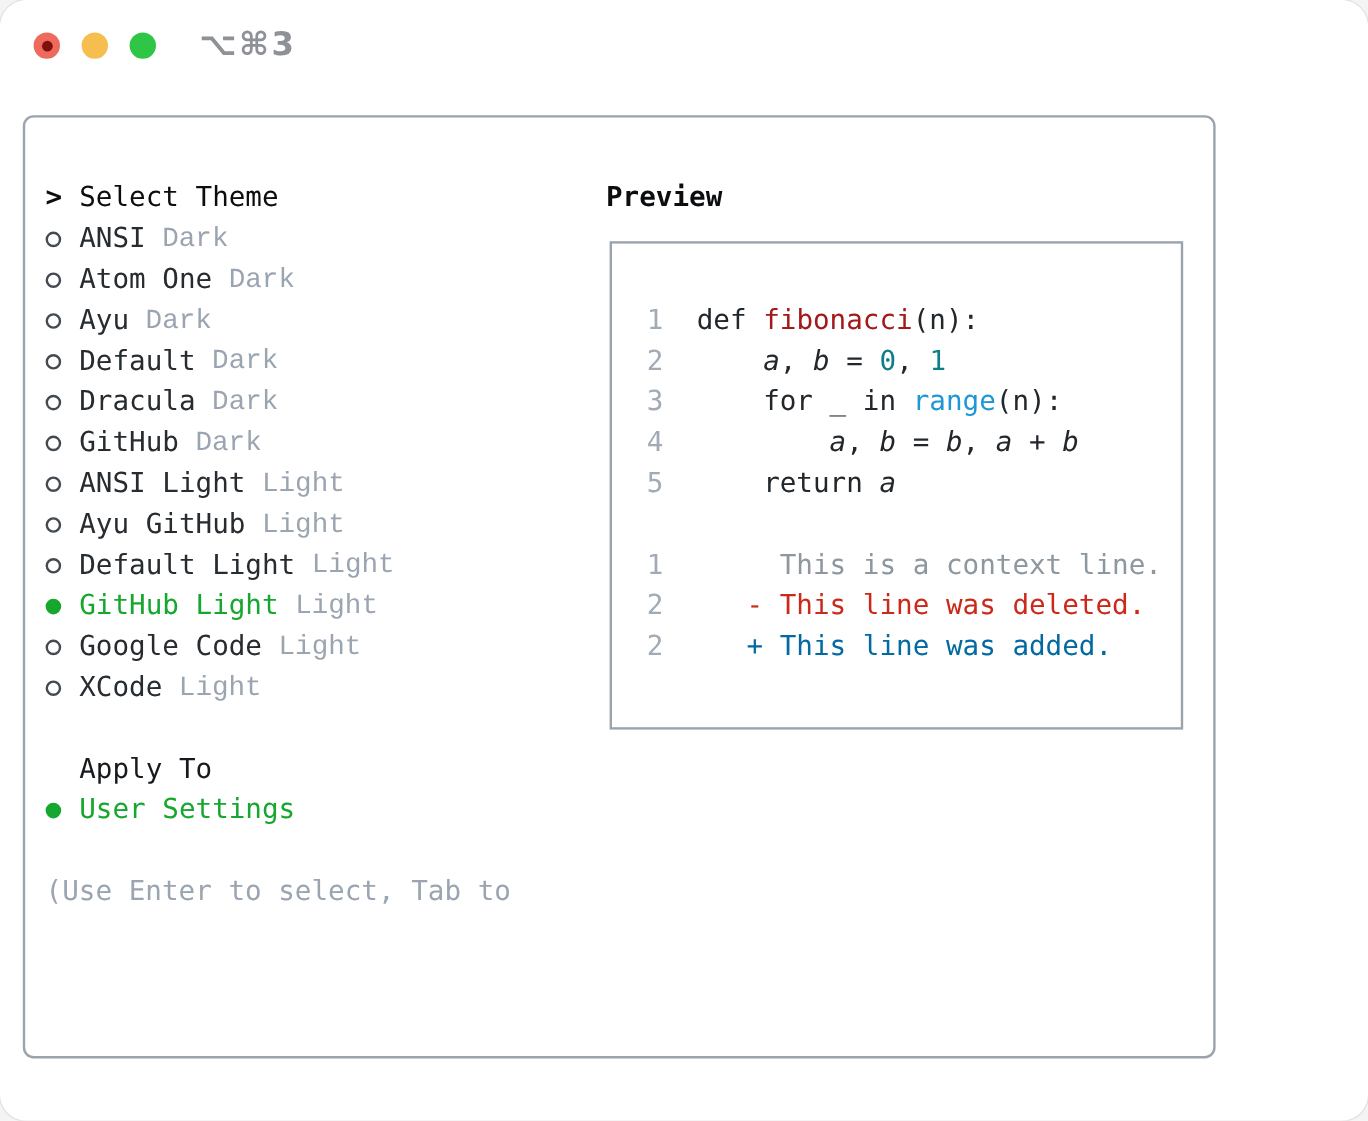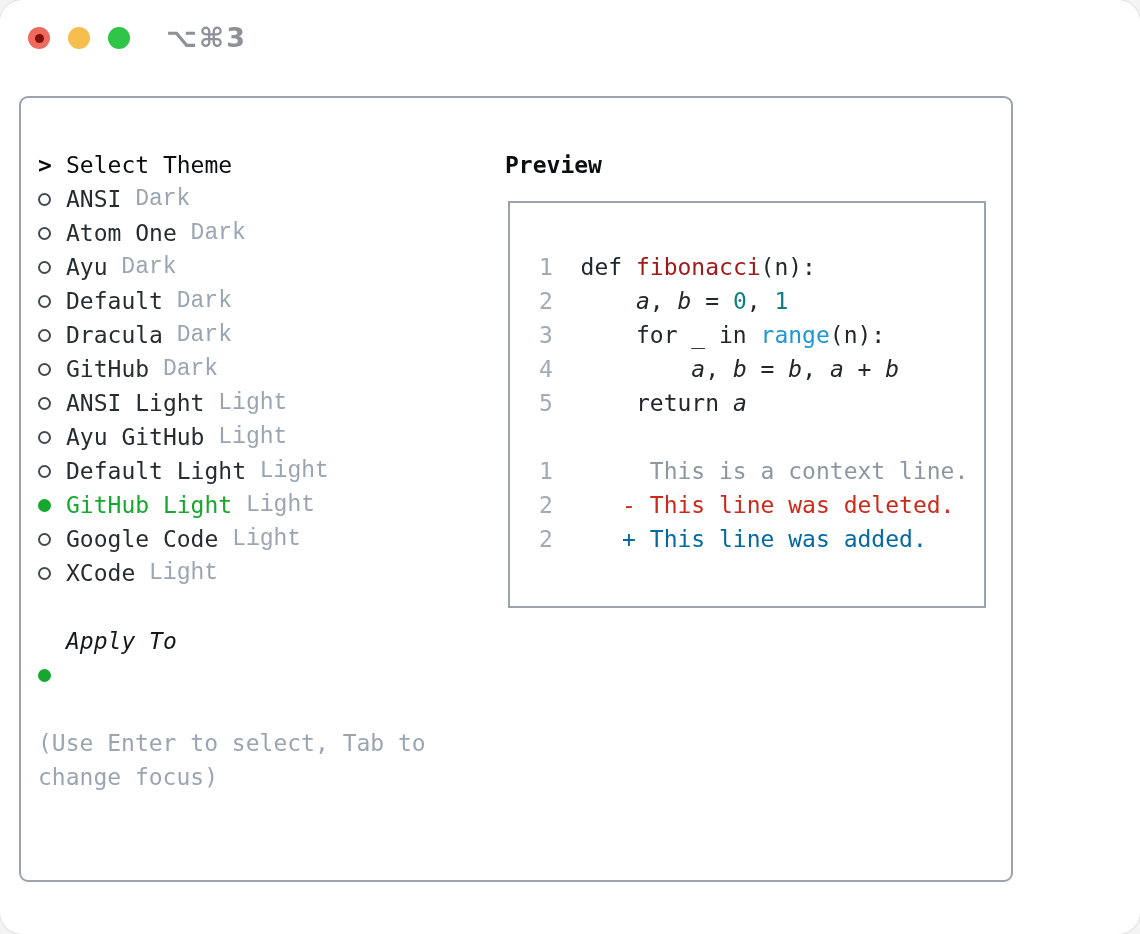--- a/index.html
+++ b/index.html
@@ -35,21 +35,21 @@
   .row.blank{pointer-events:none;}
   .marker{width:28px;display:inline-flex;align-items:center;flex:0 0 28px;}
   .cursor{font-weight:bold;color:#0b0d0f;width:28px;flex:0 0 28px;}
   .header-label{font-weight:normal;color:#0b0d0f;}
   .circle{width:13px;height:13px;border:2px solid #434a52;border-radius:50%;box-sizing:border-box;}
   .circle.filled{border-color:var(--green);background:var(--green);}
   .name{color:#272c31;}
   .variant{color:#9aa5b1;margin-left:1ch;font-family:Liberation Mono, monospace;}
   .selected .name{color:var(--green);}
   .hint{color:#9aa5b1;}
-  .apply-header{color:#16191d;font-style:italic;}
+  .apply-header{color:#16191d;}
   
   .preview-label{position:absolute;left:505px;top:148px;height:34px;line-height:34px;
     font-size:23px;font-weight:bold;color:#0b0d0f;}
   .preview-box{position:absolute;left:508px;top:201px;width:474px;height:403px;
     border:2px solid #9aa3ae;background:#fff;}
   .code{position:absolute;left:539px;top:250px;font-size:23px;line-height:34px;white-space:pre;}
   .code-line{height:34px;}
   .tk-lineno{color:#a1abb5;}
   .tk-code{color:#22272c;}
   .tk-func{color:#a31919;}
@@ -92,24 +92,23 @@
         <div class="row item"><span class="marker"><span class="circle"></span></span><span class="name">Default Light</span><span class="variant">Light</span></div>
         <div class="row item selected"><span class="marker"><span class="circle filled"></span></span><span class="name">GitHub Light</span><span class="variant">Light</span></div>
         <div class="row item"><span class="marker"><span class="circle"></span></span><span class="name">Google Code</span><span class="variant">Light</span></div>
         <div class="row item"><span class="marker"><span class="circle"></span></span><span class="name">XCode</span><span class="variant">Light</span></div>
       </div>
     <div class="row blank"></div>
     <div class="row">
       <span class="marker"></span><span class="apply-header">Apply To</span>
     </div>
     <div id="apply-list">
-        <div class="row item selected"><span class="marker"><span class="circle filled"></span></span></div>
+        <div class="row item selected"><span class="marker"><span class="circle filled"></span></span><span class="name">User Settings</span></div>
       </div>
     <div class="row blank"></div>
     <div class="row hint">(Use Enter to select, Tab to</div>
-    <div class="row hint">change focus)</div>
   </div>
 
   <div class="preview-label">Preview</div>
   <div class="preview-box"></div>
   <div class="code" id="code"><div class="code-line"><span class="tk-lineno">1</span><span class="tk-code">  def </span><span class="tk-func">fibonacci</span><span class="tk-code">(n):</span></div><div class="code-line"><span class="tk-lineno">2</span><span class="tk-code">      </span><span class="tk-var">a</span><span class="tk-code">, </span><span class="tk-var">b</span><span class="tk-code"> = </span><span class="tk-num">0</span><span class="tk-code">, </span><span class="tk-num">1</span></div><div class="code-line"><span class="tk-lineno">3</span><span class="tk-code">      for _ in </span><span class="tk-call">range</span><span class="tk-code">(n):</span></div><div class="code-line"><span class="tk-lineno">4</span><span class="tk-code">          </span><span class="tk-var">a</span><span class="tk-code">, </span><span class="tk-var">b</span><span class="tk-code"> = </span><span class="tk-var">b</span><span class="tk-code">, </span><span class="tk-var">a</span><span class="tk-code"> + </span><span class="tk-var">b</span></div><div class="code-line"><span class="tk-lineno">5</span><span class="tk-code">      return </span><span class="tk-var">a</span></div><div class="code-line"></div><div class="code-line"><span class="tk-lineno">1</span><span class="tk-ctx">       This is a context line.</span></div><div class="code-line"><span class="tk-lineno">2</span><span class="tk-del">     - This line was deleted.</span></div><div class="code-line"><span class="tk-lineno">2</span><span class="tk-add">     + This line was added.</span></div></div>
 
 </div>
 
 </body></html>

